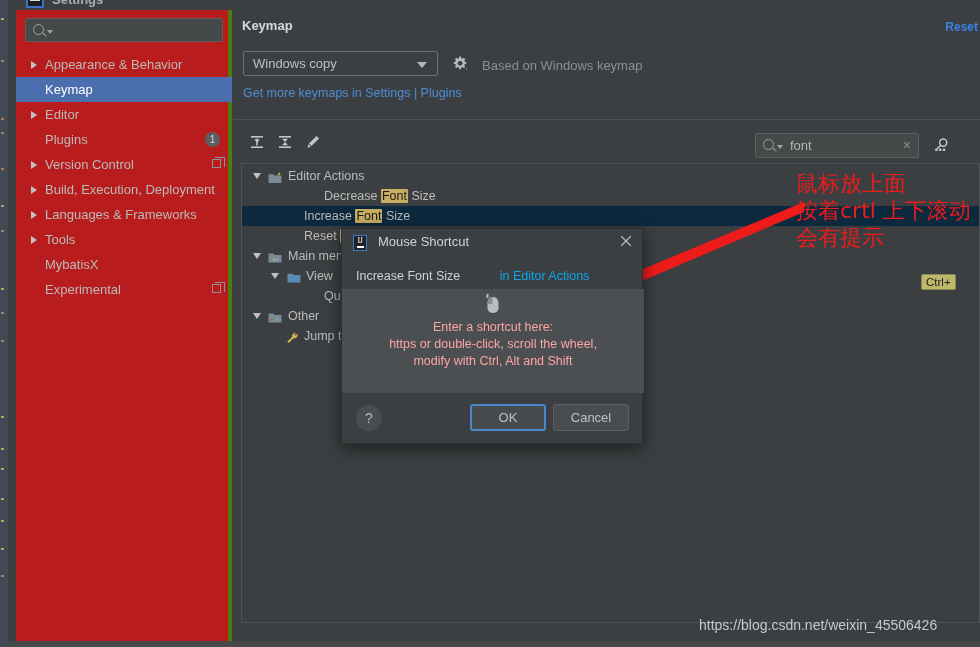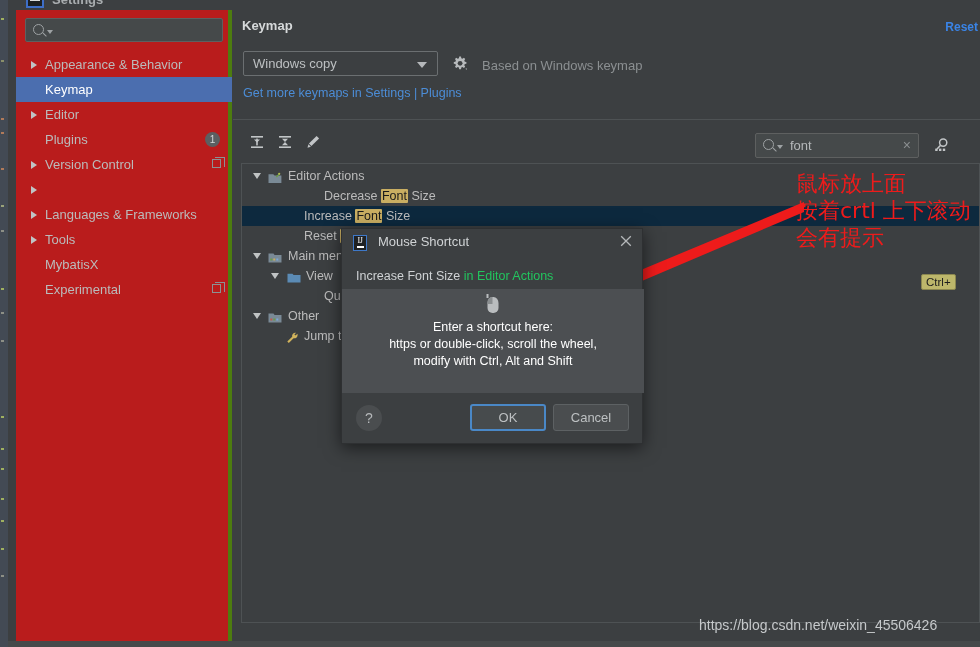--- a/index.html
+++ b/index.html
@@ -305,21 +305,21 @@
     font-size: 13px; color: #d0d3d5;
   }
   .dlg-close {
     position: absolute; right: 10px; top: 4px;
     width: 16px; height: 16px; cursor: pointer;
   }
   .dlg-subtitle {
     position: absolute; left: 14px; top: 40px;
     font-size: 12.5px; color: #cfd2d4;
   }
-  .dlg-subtitle .muted { color: #22c55e; }
+  .dlg-subtitle .muted { color: #0ea5e9; margin-left: 36px; }
 
   .drop-area {
     position: absolute; left: 0; top: 60px;
     width: 302px; height: 104px;
     background: #4c4f52;
     text-align: center;
     cursor: pointer;
   }
   .mouse-glyph {
     position: absolute; left: 50%; top: 8px;
@@ -333,21 +333,21 @@
     left: 0; top: 0; width: 5px; height: 7px;
     background: #8a8e90; border-radius: 5px 0 0 0;
   }
   .mouse-glyph::after {
     content: ""; position: absolute;
     left: -1px; top: -3px; width: 2px; height: 4px;
     background: #babdbf;
   }
   .drop-text {
     position: absolute; left: 0; top: 30px; width: 302px;
-    font-size: 12.5px; color: #ffffff; line-height: 17px;
+    font-size: 12.5px; color: #fca5a5; line-height: 17px;
   }
 
   .dlg-footer { position: absolute; left: 0; top: 164px; width: 302px; height: 52px; }
   .help-btn {
     position: absolute; left: 14px; top: 12px;
     width: 26px; height: 26px; border-radius: 50%;
     background: #4a4d4f; color: #b5b8ba;
     font-size: 14px; text-align: center; line-height: 26px;
     cursor: pointer;
   }
@@ -437,20 +437,21 @@
         </div>
 
         <div class="sb-item">
           <span class="arrow"></span>
           <span>Version Control</span>
           <span class="sb-copyicon"></span>
         </div>
 
         <div class="sb-item">
           <span class="arrow"></span>
+          <span>Build, Execution, Deployment</span>
         </div>
 
         <div class="sb-item">
           <span class="arrow"></span>
           <span>Languages &amp; Frameworks</span>
         </div>
 
         <div class="sb-item">
           <span class="arrow"></span>
           <span>Tools</span>

